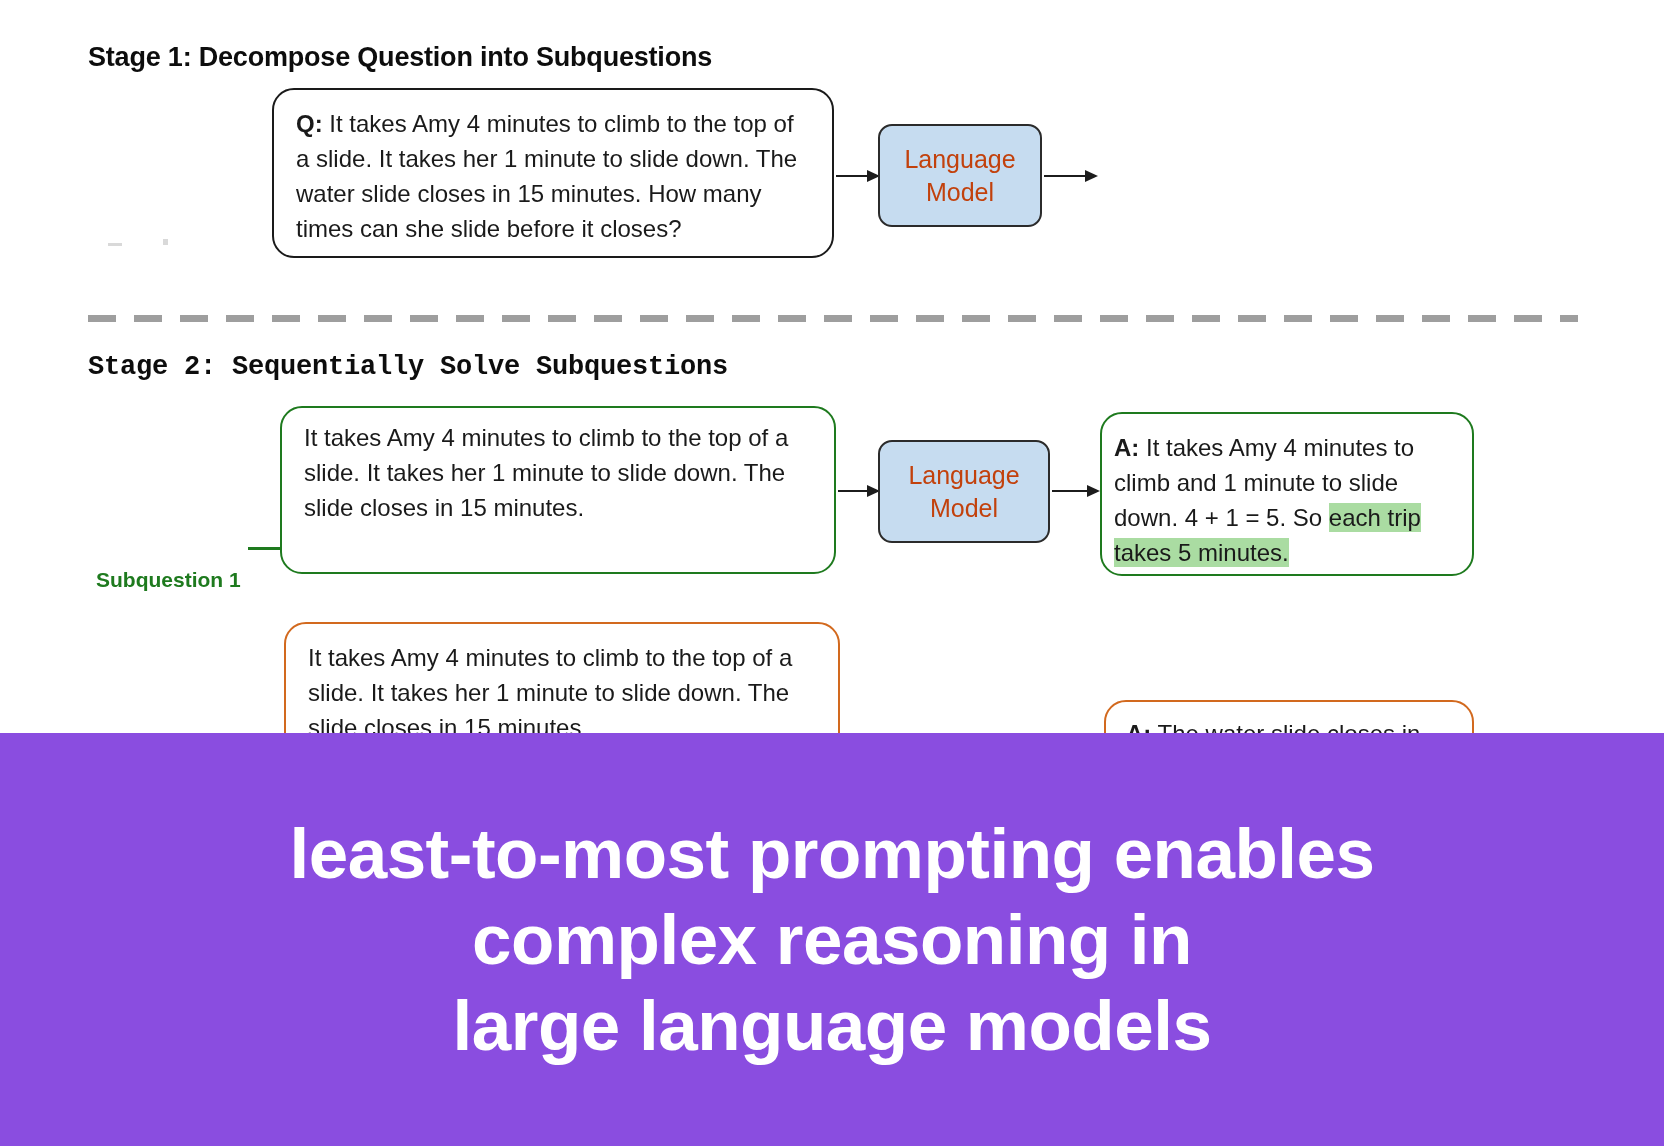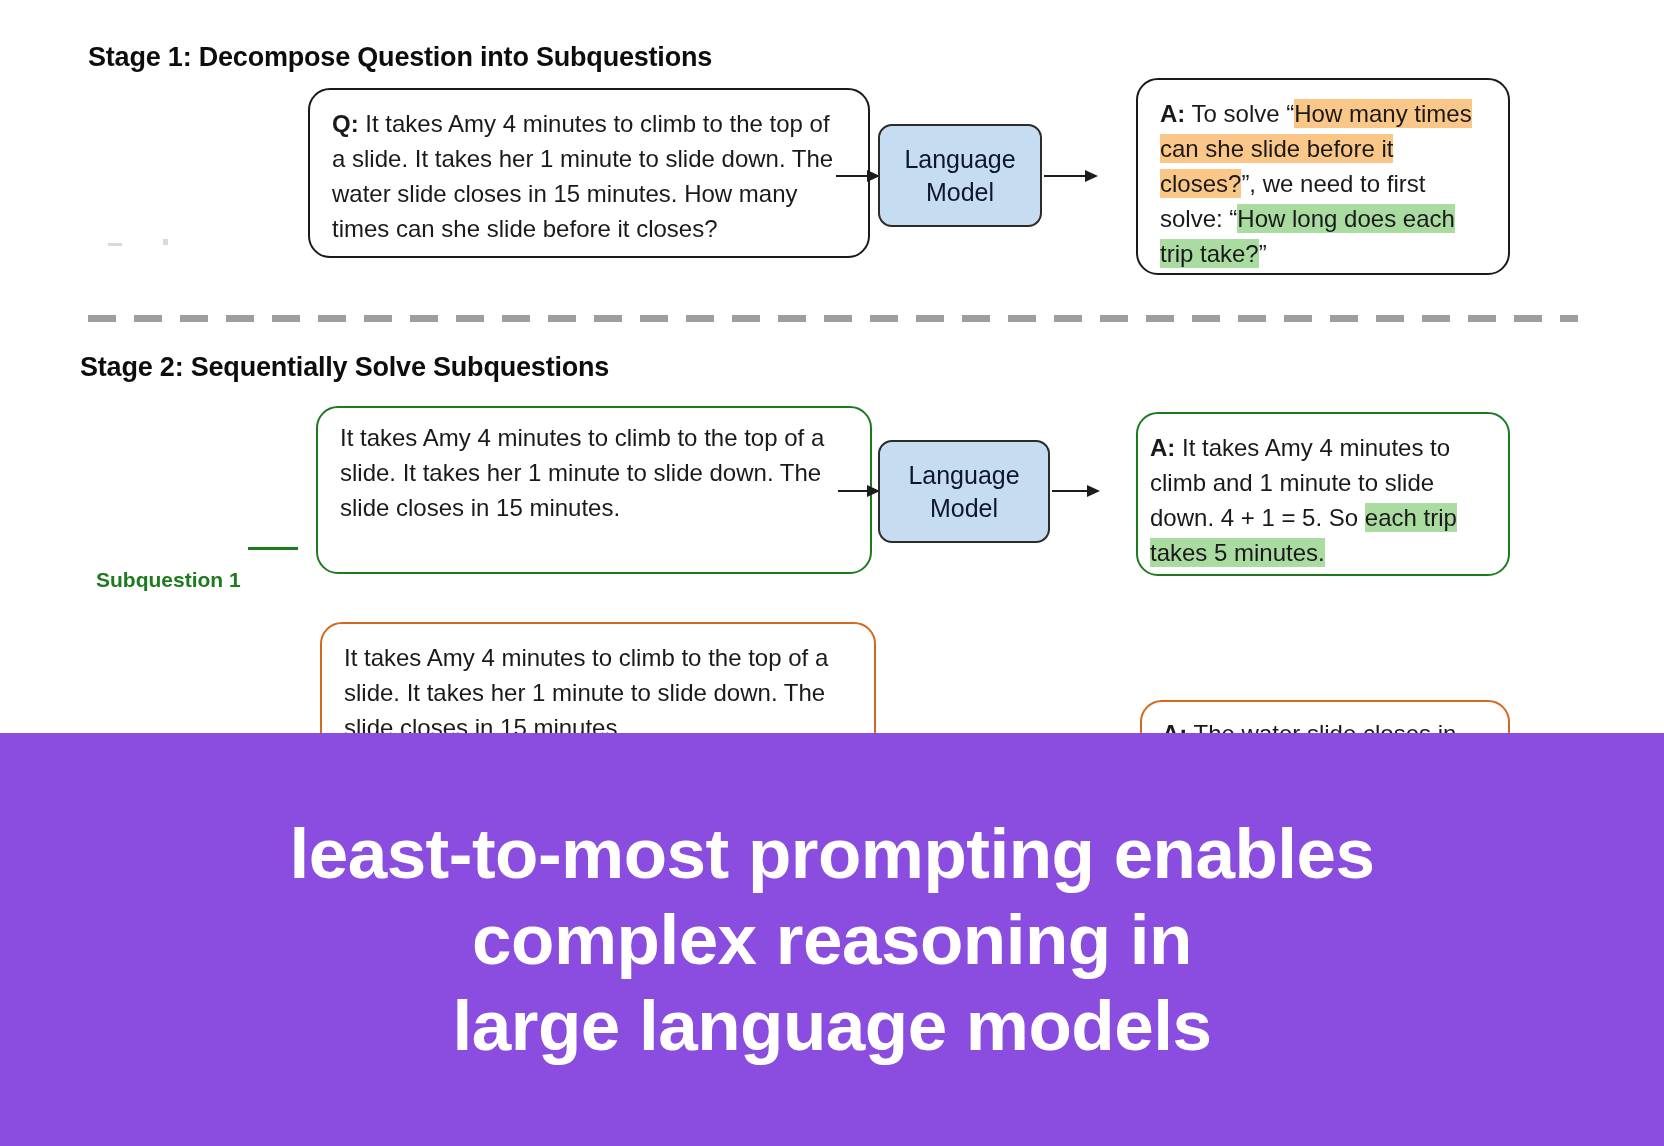--- a/index.html
+++ b/index.html
@@ -15,21 +15,21 @@
   
   .stage-title{
     position:absolute;
     font-weight:bold;
     font-size:27px;
     color:#0d0d0d;
     letter-spacing:-0.2px;
     white-space:nowrap;
   }
   #stage1-title{left:88px;top:42px;}
-  #stage2-title{left:80px;top:352px;}
+  #stage2-title{left:88px;top:352px;font-family:Liberation Mono, monospace;}
 
   
   .divider{
     position:absolute;
     left:88px;top:315px;
     width:1490px;height:7px;
     background:repeating-linear-gradient(to right,
        #9e9e9e 0px,#9e9e9e 28px,
        rgba(0,0,0,0) 28px,rgba(0,0,0,0) 46px);
   }
@@ -38,39 +38,38 @@
   .box{
     position:absolute;
     box-sizing:border-box;
     background:#ffffff;
     border-radius:22px;
     border:2.6px solid #1a1a1a;
     padding:16px 22px;
     font-size:24px;
     line-height:35px;
     color:#1a1a1a;
-    margin-left:36px;
   }
   .box.green{border-color:#1e7a1e;}
   .box.orange{border-color:#d2691e;}
 
   
   .lm{
     position:absolute;
     box-sizing:border-box;
     background:#c6dcf0;
     border:2.4px solid #2b2b2b;
     border-radius:14px;
     display:flex;
     align-items:center;
     justify-content:center;
     text-align:center;
     font-size:25px;
     line-height:33px;
-    color:#0f172a;
+    color:#c2410c;
   }
 
   
   .arrow{position:absolute;height:2.4px;background:#1c1c1c;}
   .arrow:after{
     content:"";
     position:absolute;
     right:-2px;top:-5.5px;
     border-left:13px solid #1c1c1c;
     border-top:6.5px solid transparent;
@@ -137,23 +136,20 @@
 
   <div class="lm" id="s1-model" style="left:878px;top:124px;width:164px;height:103px;">
     <div>
       <div>Language</div>
       <div>Model</div>
     </div>
   </div>
 
   <div class="arrow" style="left:1044px;top:175px;width:52px;"></div>
 
-  <div class="box" id="s1-answer" style="left:1100px;top:78px;width:374px;height:197px;">
-    <b class="lead">A:</b><span> To solve “</span><span class="hl-orange">How many times can she slide before it closes?</span><span>”, we need to first solve: “</span><span class="hl-green">How long does each trip take?</span><span>”</span>
-  </div>
 
   <div class="divider"></div>
 
   <div class="stage-title" id="stage2-title">Stage 2: Sequentially Solve Subquestions</div>
 
   <div class="subq-label" style="left:96px;top:535px;margin-top:33px;">Subquestion 1</div>
   <div class="subq-leader" style="left:248px;top:547px;width:50px;"></div>
 
   <div class="box green" id="s2-prompt1" style="left:280px;top:406px;width:556px;height:168px;padding:12px 22px;">
     <div>It takes Amy 4 minutes to climb to the top of a slide. It takes her 1 minute to slide down. The slide closes in 15 minutes.</div>

